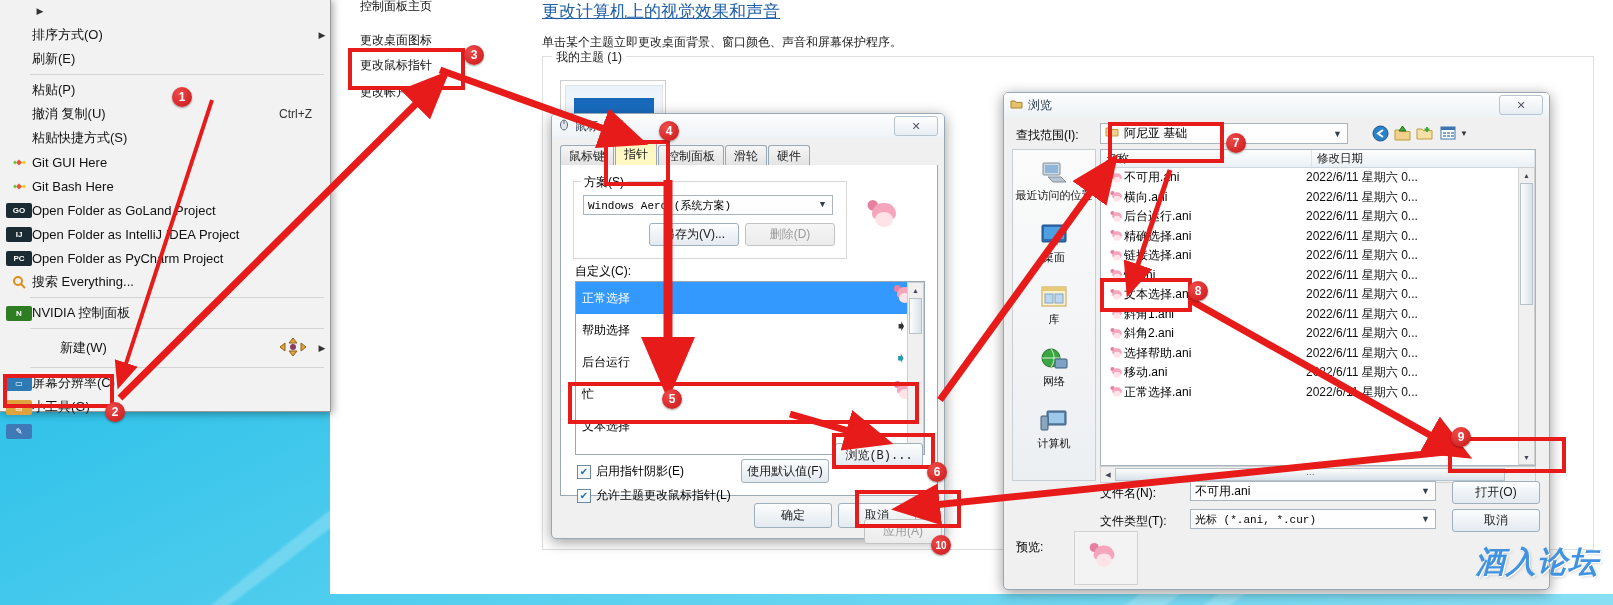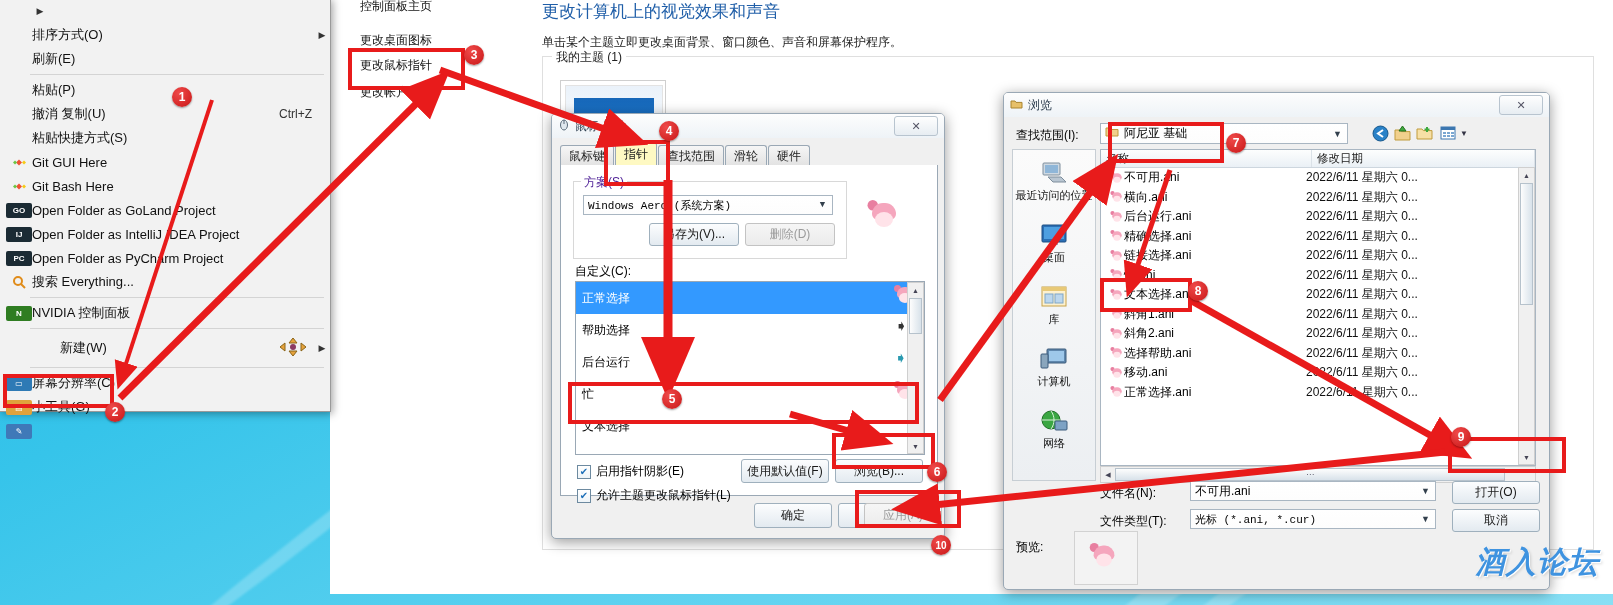--- a/index.html
+++ b/index.html
@@ -67,21 +67,21 @@
   #mouse{left:551px;top:113px;width:392px;height:424px;}
   .tabstrip{position:absolute;left:8px;top:30px;width:376px;height:22px;
      border-bottom:1px solid #9aa8b5;display:flex;align-items:flex-end;}
   .tab{height:20px;padding:0 8px;border:1px solid #9aa8b5;border-bottom:none;
      background:linear-gradient(#f6f6f6,#e2e2e2);font-size:12px;display:flex;align-items:center;
      margin-right:1px;border-top-left-radius:3px;border-top-right-radius:3px;color:#222;}
   .tab.sel{background:#fef9c3;height:22px;border-bottom:1px solid #fff;}
   .tabbody{position:absolute;left:8px;top:51px;width:376px;height:330px;
      background:#fff;border:1px solid #9aa8b5;border-top:none;}
   .gbox{position:absolute;border:1px solid #d8d8d8;}
-  .gboxlbl{position:absolute;background:#fff;padding:0 3px;font-size:12px;color:#4c1d95;}
+  .gboxlbl{position:absolute;background:#fff;padding:0 3px;font-size:12px;color:#000000;}
   .listbox{position:absolute;border:1px solid #9aa8b5;background:#fff;overflow:hidden;}
   .lrow{height:32px;display:flex;align-items:center;padding:0 6px;font-size:12px;position:relative;}
   .lrow.sel{background:#3399ff;color:#fff;}
   .lrow .cur{position:absolute;right:8px;top:3px;}
   .chk{display:flex;align-items:center;font-size:12px;}
   .chkbox{width:12px;height:12px;border:1px solid #6d8aa0;background:linear-gradient(#fff,#eef4f8);
      margin-right:5px;display:flex;align-items:center;justify-content:center;
      font-size:10px;color:#1d6fb8;line-height:1;}
   .scrollv{position:absolute;width:15px;background:#f0f0f0;border:1px solid #cfcfcf;}
   .scrollv .thumb{position:absolute;left:1px;right:1px;background:linear-gradient(90deg,#fdfdfd,#d8e2ea);
@@ -139,21 +139,21 @@
 </div>
 
 <div class="win" id="pers">
   <div class="leftpane">
     <div class="leftlink" style="position:absolute;left:30px;top:4px;">控制面板主页</div>
     <div class="leftlink" style="position:absolute;left:30px;top:38px;">更改桌面图标</div>
     <div class="leftlink" style="position:absolute;left:30px;top:63px;">更改鼠标指针</div>
     <div class="leftlink" style="position:absolute;left:30px;top:90px;">更改帐户图片</div>
   </div>
 
-  <h1 style="position:absolute;left:212px;top:6px;">更改计算机上的视觉效果和声音</h1>
+  <h1 style="position:absolute;left:212px;top:6px;text-decoration:underline;">更改计算机上的视觉效果和声音</h1>
   <div class="sub" style="position:absolute;left:212px;top:40px;">单击某个主题立即更改桌面背景、窗口颜色、声音和屏幕保护程序。</div>
 
   <div class="group" style="left:212px;top:62px;width:1050px;height:492px;"></div>
   <div class="grouplbl" style="left:222px;top:55px;">我的主题 (1)</div>
 
   <div class="themecard" style="left:230px;top:86px;">
     <div class="thumb" style="background:linear-gradient(#eaf2fa,#ffffff);border:1px solid #e3e3e3;">
       <div style="margin:12px 8px 0 8px;height:28px;background:linear-gradient(#1767b8,#1b78cf);"></div>
     </div>
   </div>
@@ -287,21 +287,21 @@
           <line x1="6" y1="1" x2="6" y2="5" stroke="#5a6b7a"></line>
         </svg>
     </span>
     <span class="tb-title">鼠标 属性</span>
     <span class="closebox">✕</span>
   </div>
 
   <div class="tabstrip">
     <div class="tab">鼠标键</div>
     <div class="tab sel">指针</div>
-    <div class="tab">查找范围</div>
+    <div class="tab">控制面板</div>
     <div class="tab">滑轮</div>
     <div class="tab">硬件</div>
   </div>
 
   <div class="tabbody">
 
     <div class="gbox" style="left:12px;top:16px;width:272px;height:76px;"></div>
     <div class="gboxlbl" style="left:20px;top:9px;">方案(S)</div>
     <div class="combo mono" style="position:absolute;left:22px;top:30px;width:250px;height:20px;box-sizing:border-box;">
       <span>Windows Aero (系统方案)</span>
@@ -356,26 +356,26 @@
 
     <div class="chk" style="position:absolute;left:16px;top:298px;">
       <span class="chkbox">✔</span>
       <span>启用指针阴影(E)</span>
     </div>
     <div class="chk" style="position:absolute;left:16px;top:322px;">
       <span class="chkbox">✔</span>
       <span>允许主题更改鼠标指针(L)</span>
     </div>
     <div class="btn" style="position:absolute;left:180px;top:294px;width:86px;height:22px;">使用默认值(F)</div>
-    <div class="btn" style="position:absolute;left:274px;top:294px;width:86px;height:22px;">浏览(B)...</div>
+    <div class="btn" style="position:absolute;left:274px;top:278px;width:86px;height:22px;font-family:Liberation Mono, monospace;">浏览(B)...</div>
   </div>
 
   <div class="btn" style="position:absolute;left:202px;top:389px;width:76px;height:23px;">确定</div>
   <div class="btn" style="position:absolute;left:286px;top:389px;width:76px;height:23px;">取消</div>
-  <div class="btn dis" style="position:absolute;left:312px;top:389px;width:76px;height:23px;">应用(A)</div>
+  <div class="btn dis" style="position:absolute;left:312px;top:405px;width:76px;height:23px;">应用(A)</div>
 </div>
 
 <div class="dlg" id="browse">
   <div class="titlebar">
     <span>
       <svg width="13" height="12" viewBox="0 0 13 12">
           <path d="M1 3h4l1 1.4h6V10H1z" fill="#e7c06a" stroke="#a9842f"></path>
         </svg>
     </span>
     <span class="tb-title">浏览</span>
@@ -454,36 +454,36 @@
             <rect x="3" y="3" width="24" height="4" fill="#e8c977"></rect>
             <rect x="6" y="10" width="8" height="9" fill="#bcd7ee" stroke="#7fa6c7"></rect>
             <rect x="16" y="10" width="8" height="9" fill="#bcd7ee" stroke="#7fa6c7"></rect>
           </svg>
       </span>
       <span>库</span>
     </div>
     <div class="place">
       <span class="pic">
         <svg width="30" height="26" viewBox="0 0 30 26">
+            <circle cx="12" cy="12" r="9" fill="#3aa642" stroke="#1f6e26"></circle>
+            <path d="M3 12h18M12 3c4 5 4 13 0 18" fill="none" stroke="#d8f0d8"></path>
+            <rect x="16" y="13" width="12" height="9" rx="1" fill="#7da2c4" stroke="#3c5c7c"></rect>
+          </svg>
+      </span>
+      <span>网络</span>
+    </div>
+    <div class="place">
+      <span class="pic">
+        <svg width="30" height="26" viewBox="0 0 30 26">
             <rect x="8" y="3" width="19" height="14" rx="1" fill="#5f87ad" stroke="#3c5c7c"></rect>
             <rect x="10" y="5" width="15" height="10" fill="#9ec8ea"></rect>
             <rect x="2" y="8" width="7" height="14" rx="1" fill="#8aa6bd" stroke="#3c5c7c"></rect>
           </svg>
       </span>
       <span>计算机</span>
-    </div>
-    <div class="place">
-      <span class="pic">
-        <svg width="30" height="26" viewBox="0 0 30 26">
-            <circle cx="12" cy="12" r="9" fill="#3aa642" stroke="#1f6e26"></circle>
-            <path d="M3 12h18M12 3c4 5 4 13 0 18" fill="none" stroke="#d8f0d8"></path>
-            <rect x="16" y="13" width="12" height="9" rx="1" fill="#7da2c4" stroke="#3c5c7c"></rect>
-          </svg>
-      </span>
-      <span>网络</span>
     </div>
   </div>
 
   <div class="filelist" style="left:96px;top:56px;width:434px;height:315px;">
     <div class="flhead">
       <div style="width:200px;">名称</div>
       <div style="flex:1;">修改日期</div>
     </div>
     <div class="frow">
         <span class="nm">

